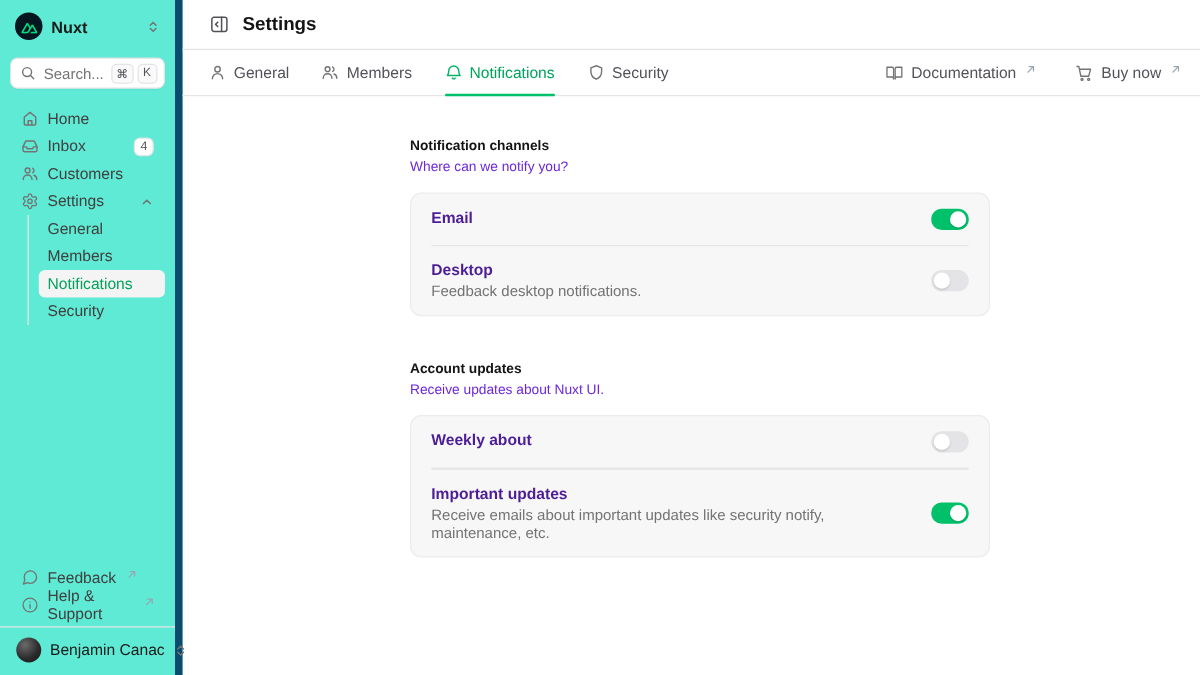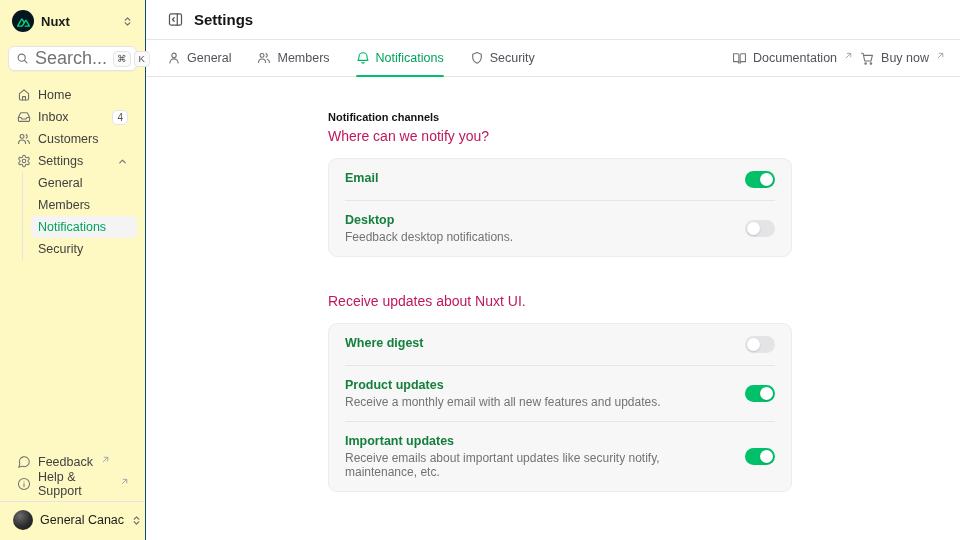--- a/index.html
+++ b/index.html
@@ -1,33 +1,33 @@
 <!DOCTYPE html>
 <html><head>
 <meta charset="utf-8">
 <style>
   * { margin:0; padding:0; box-sizing:border-box; }
   html,body { width:960px; height:540px; overflow:hidden; background:#fff;
     font-family:"Liberation Sans", sans-serif; color:#171717; }
   .app { display:flex; width:960px; height:540px; }
 
   
-  .sidebar { width:146px; min-width:146px; height:100%; border-right:1px solid #0c4a6e;
-    display:flex; flex-direction:column; padding:8px; background:#fef9c3; }
+  .sidebar { width:146px; min-width:146px; height:100%; border-right:6px solid #0c4a6e;
+    display:flex; flex-direction:column; padding:8px; background:#5eead4; }
   .workspace { display:flex; align-items:center; gap:7px; height:26px; padding:0 4px;
     border-radius:5px; margin-bottom:12px; cursor:pointer; }
   .logo-circle { width:22px; height:22px; border-radius:50%; background:#041620;
     display:flex; align-items:center; justify-content:center; flex:none; }
   .ws-name { font-size:13px; font-weight:700; color:#1b1b1b; }
   .workspace .chev { margin-left:auto; color:#737373; }
 
   .searchbox { display:flex; align-items:center; gap:6px; height:25px; padding:0 7px;
     border:1px solid #e4e4e7; border-radius:6px; margin-bottom:13px;
     box-shadow:0 1px 1px rgba(0,0,0,.03); color:#737373; background:#fff; cursor:text; }
-  .searchbox .ph { font-size:18px; color:#737373;text-align:right; }
+  .searchbox .ph { font-size:12px; color:#737373;text-align:right; }
   .kbds { margin-left:auto; display:flex; gap:3px; }
   kbd { font-family:"Liberation Sans", sans-serif; font-size:9.5px; color:#52525b;
     background:#fafafa; border:1px solid #e4e4e7; border-radius:4px;
     min-width:16px; height:16px; display:inline-flex; align-items:center; justify-content:center;
     padding:0 3px; }
 
   .nav { display:flex; flex-direction:column; }
   .nav-item { display:flex; align-items:center; gap:7px; height:22px; padding:0 9px;
     border-radius:5px; font-size:12.5px; color:#404040; cursor:pointer; }
   .nav-item .nicon { color:#737373; display:flex; flex:none; }
@@ -61,37 +61,37 @@
   .tabbar { height:37px; min-height:37px; border-bottom:1px solid #e5e5e5;
     display:flex; align-items:stretch; padding:0 16px 0 21px; }
   .tabs { display:flex; gap:26px; }
   .tab { display:flex; align-items:center; gap:6px; font-size:12.5px; font-weight:500;
     color:#52525b; position:relative; cursor:pointer; }
   .tab .ticon { color:#737373; display:flex; }
   .tab.active { color:#00a35c; }
   .tab.active .ticon { color:#00b564; }
   .tab.active::after { content:""; position:absolute; left:0; right:0; bottom:-1px;
     height:2px; background:#00C16A; border-radius:1px; }
-  .tab-actions { margin-left:auto; display:flex; align-items:center; gap:8px; }
+  .tab-actions { margin-left:auto; display:flex; align-items:center; gap:32px; }
   .tab-action { display:flex; align-items:center; gap:6px; font-size:12.5px; font-weight:500;
     color:#52525b; cursor:pointer; }
   .tab-action .ticon { color:#737373; display:flex; }
 
   .content { flex:1; overflow:hidden; }
   .content-inner { width:464px; margin-left:182px; padding-top:34px; }
 
   .section-title { font-size:11px; font-weight:700; color:#141414; margin-bottom:5px; }
-  .section-desc { font-size:14px; color:#be185d; margin-bottom:14px; }
+  .section-desc { font-size:11px; color:#6d28d9; margin-bottom:14px; }
   .section + .section { margin-top:36px; }
 
   .card { background:#f7f7f8; border:1px solid #ececee; border-radius:9px; }
   .row { display:flex; align-items:center; padding:12px 16px; }
   .row-sep { border-top:1px solid #e6e6e8; margin:0 16px; }
   .row-text { flex:1; padding-right:24px; }
-  .row-label { font-size:12.5px; font-weight:700; color:#15803d; margin-bottom:3px; }
+  .row-label { font-size:12.5px; font-weight:700; color:#4c1d95; margin-bottom:3px; }
   .row-desc { font-size:12px; color:#737373; }
 
   .toggle { width:30px; height:17px; border-radius:9px; position:relative; flex:none;
     cursor:pointer; background:#e4e4e7; }
   .toggle .knob { position:absolute; top:2px; width:13px; height:13px; border-radius:50%;
     background:#fff; box-shadow:0 1px 2px rgba(0,0,0,.15); left:2px; }
   .toggle.on { background:#00C16A; }
   .toggle.on .knob { left:auto; right:2px; }
 
   svg { display:block; }
@@ -228,21 +228,21 @@
               <path d="M2.6 1.5h4v4"></path>
             </svg>
         </span>
       </div>
     </div>
 
     <div class="side-sep"></div>
 
     <div class="user-row">
       <span class="avatar"></span>
-      <span class="user-name">General Canac</span>
+      <span class="user-name">Benjamin Canac</span>
       <span class="chev">
         <svg width="11" height="11" viewBox="0 0 12 12" fill="none" stroke="currentColor" stroke-width="1.3" stroke-linecap="round" stroke-linejoin="round">
             <path d="m3.5 4.6 2.5-2.5 2.5 2.5"></path>
             <path d="m3.5 7.4 2.5 2.5 2.5-2.5"></path>
           </svg>
       </span>
     </div>
   </aside>
 
   <main class="main">
@@ -355,40 +355,32 @@
                 <div class="row-desc">Feedback desktop notifications.</div>
               </div>
               <span class="toggle off">
                   <span class="knob"></span>
                 </span>
             </div>
           </div>
         </section>
 
         <section class="section">
+          <div class="section-title">Account updates</div>
           <div class="section-desc">Receive updates about Nuxt UI.</div>
           <div class="card">
             <div class="row">
               <div class="row-text">
-                <div class="row-label">Where digest</div>
+                <div class="row-label">Weekly about</div>
               </div>
               <span class="toggle off">
                   <span class="knob"></span>
                 </span>
             </div>
             <div class="row-sep"></div>
-            <div class="row">
-              <div class="row-text">
-                <div class="row-label">Product updates</div>
-                <div class="row-desc">Receive a monthly email with all new features and updates.</div>
-              </div>
-              <span class="toggle on">
-                  <span class="knob"></span>
-                </span>
-            </div>
             <div class="row-sep"></div>
             <div class="row">
               <div class="row-text">
                 <div class="row-label">Important updates</div>
                 <div class="row-desc">Receive emails about important updates like security notify, maintenance, etc.</div>
               </div>
               <span class="toggle on">
                   <span class="knob"></span>
                 </span>
             </div>

